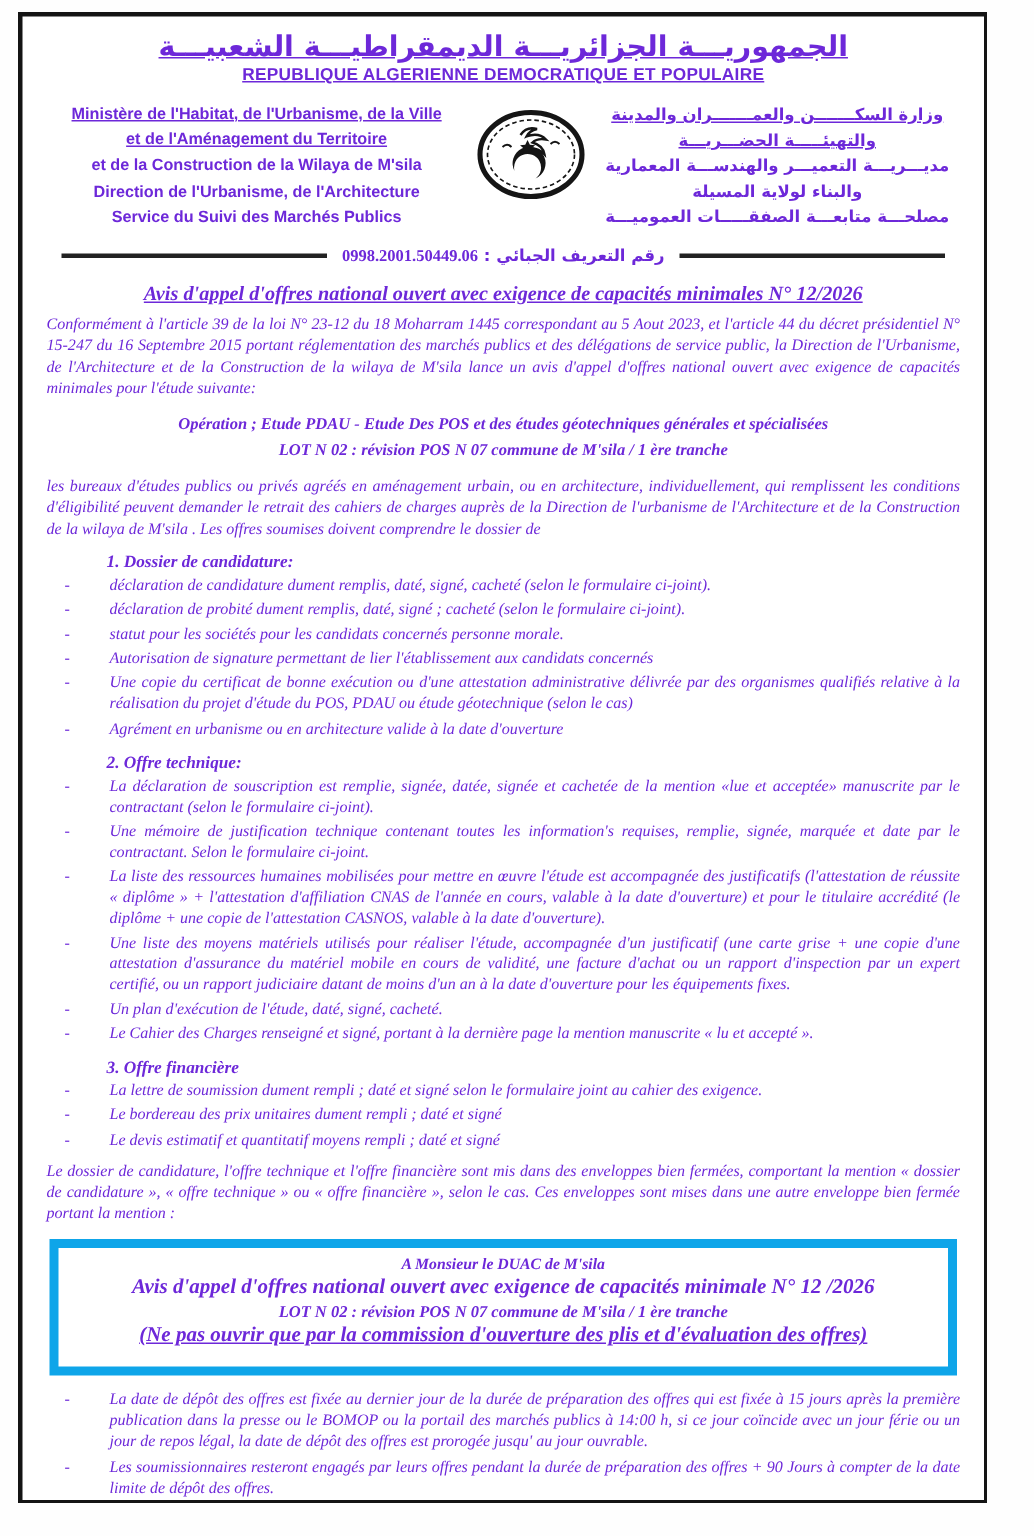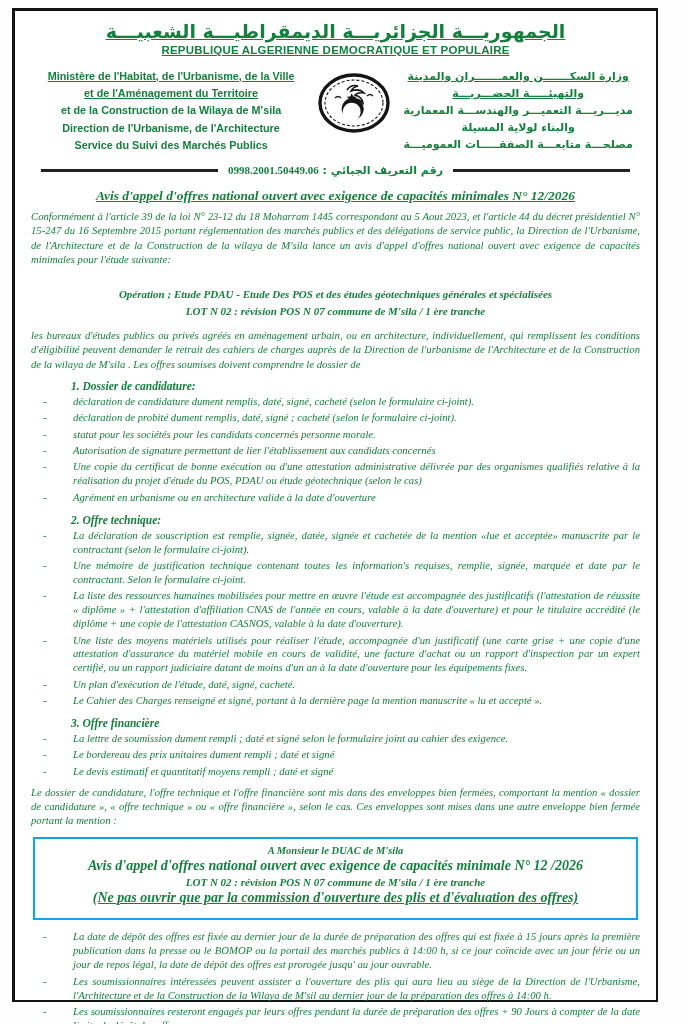--- a/index.html
+++ b/index.html
@@ -1,17 +1,17 @@
 <!DOCTYPE html>
 <html><head>
 <meta charset="utf-8">
 <style>
   html,body{margin:0;padding:0;background:#ffffff;}
   .canvas{position:relative;width:689px;height:1024px;background:#fefefe;overflow:hidden;
-          font-family:"Liberation Serif",serif;color:#15803d;}
+          font-family:"Liberation Serif",serif;color:#6d28d9;}
   .page{position:absolute;left:12px;top:8px;width:646px;height:994px;box-sizing:border-box;
         border:3px solid #141414;border-right-width:2px;border-bottom-width:2px;
         padding:10px 16px 2px 16px;background:#fff;}
   
   .title-ar{text-align:center;font-family:"DejaVu Sans",sans-serif;font-weight:bold;
             font-size:19px;line-height:1.15;text-decoration:underline;direction:rtl;}
   .title-fr{text-align:center;font-family:"Liberation Sans",sans-serif;font-weight:bold;
             font-size:11.5px;letter-spacing:.2px;text-decoration:underline;margin-top:1px;}
   .header-cols{display:flex;margin-top:12px;align-items:flex-start;}
   .left-block{width:46%;font-family:"Liberation Sans",sans-serif;font-weight:bold;
@@ -23,29 +23,29 @@
   .right-block .u{text-decoration:underline;}
   .fiscal-row{display:flex;align-items:center;margin-top:10px;}
   .fiscal-rule{flex:1;border-top:3px solid #222;margin:0 10px;}
   .fiscal-text{direction:rtl;font-family:"DejaVu Sans",sans-serif;font-weight:bold;font-size:11px;}
   .fiscal-text .num{font-family:"Liberation Serif",serif;font-weight:bold;}
   
   .doc-title{text-align:center;font-weight:bold;font-style:italic;font-size:13.5px;
              text-decoration:underline;margin:11px 0 5px;}
   .para{font-style:italic;font-size:10.7px;line-height:1.33;text-align:justify;}
   .op{text-align:center;font-weight:bold;font-style:italic;font-size:11px;line-height:1.5;}
-  .op1{margin-top:20px;}
+  .op1{margin-top:9px;}
   .eligibility{margin-top:9px;}
   .section-head{font-weight:bold;font-style:italic;font-size:11.5px;margin:9px 0 3px 40px;}
   .item{position:relative;font-style:italic;font-size:10.7px;line-height:1.3;
         padding-left:42px;margin:2.5px 0;text-align:justify;}
   .item::before{content:"-";position:absolute;left:12px;top:0;font-style:normal;}
   .envelope{margin-top:6px;}
   
-  .mention-box{border:2px solid #0ea5e9;margin:10px 2px 8px;padding:6px 8px 12px;text-align:center;}
+  .mention-box{border:6px solid #0ea5e9;margin:10px 2px 8px;padding:6px 8px 12px;text-align:center;}
   .mb1{font-weight:bold;font-style:italic;font-size:10.5px;}
   .mb2{font-weight:bold;font-style:italic;font-size:14px;margin-top:2px;}
   .mb3{font-weight:bold;font-style:italic;font-size:11px;margin-top:2px;}
   .mb4{font-weight:bold;font-style:italic;font-size:14px;margin-top:2px;text-decoration:underline;}
   
   .closing{margin-top:10px;}
 </style>
 </head>
 <body>
 
@@ -124,18 +124,17 @@
 
     <div class="mention-box">
       <div class="mb1">A Monsieur le DUAC de M'sila</div>
       <div class="mb2">Avis d'appel d'offres national ouvert avec exigence de capacités minimale N° 12 /2026</div>
       <div class="mb3">LOT N 02 : révision POS N 07 commune de M'sila / 1 ère tranche</div>
       <div class="mb4">(Ne pas ouvrir que par la commission d'ouverture des plis et d'évaluation des offres)</div>
     </div>
 
     <div class="closing">
       <div class="item">La date de dépôt des offres est fixée au dernier jour de la durée de préparation des offres qui est fixée à 15 jours après la première publication dans la presse ou le BOMOP ou la portail des marchés publics à 14:00 h, si ce jour coïncide avec un jour férie ou un jour de repos légal, la date de dépôt des offres est prorogée jusqu' au jour ouvrable.</div>
-      <div class="item">Les soumissionnaires intéressées peuvent assister a l'ouverture des plis qui aura lieu au siège de la Direction de l'Urbanisme, l'Architecture et de la Construction de la Wilaya de M'sil au dernier jour de la préparation des offres à 14:00 h.</div>
       <div class="item">Les soumissionnaires resteront engagés par leurs offres pendant la durée de préparation des offres + 90 Jours à compter de la date limite de dépôt des offres.</div>
     </div>
 
   </div>
 </div>
 
 </body></html>

